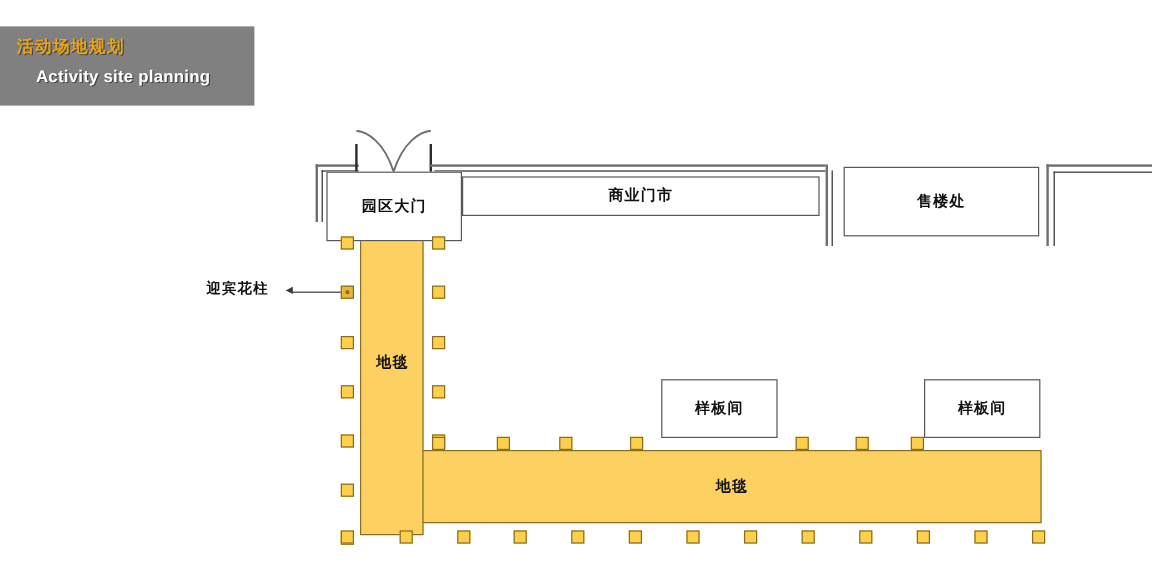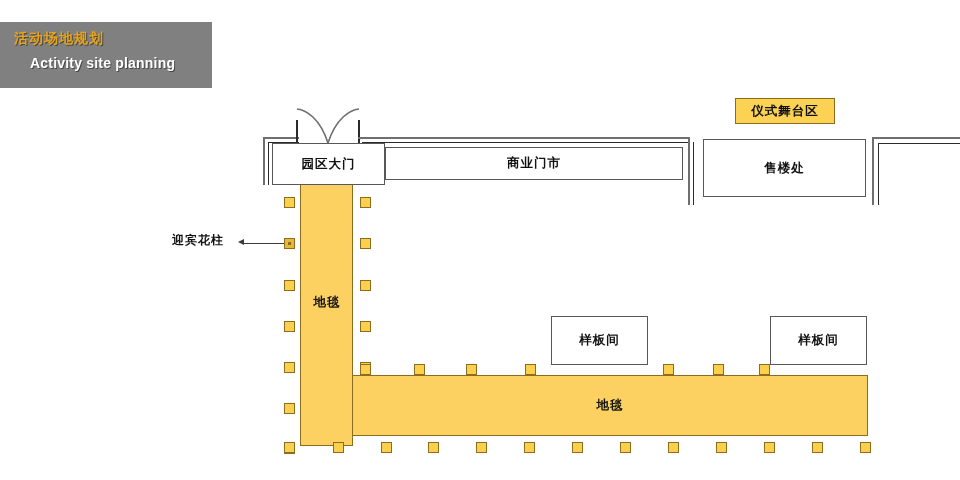--- a/index.html
+++ b/index.html
@@ -122,43 +122,40 @@
     <path d="M1,1 C10,2 24,10 32,35 C40,10 54,2 63,1" fill="none" stroke="#6f6f72" stroke-width="1.6"></path>
   </svg>
 
   <div class="carpet" style="left:300px;top:183px;width:53px;height:263px;"></div>
   <div class="carpet-v-label">地毯</div>
 
   <div class="carpet" style="left:352px;top:375px;width:516px;height:61px;">
     <span>地毯</span>
   </div>
 
-  <div class="room" style="left:272px;top:143px;width:113px;height:42px;">
+  <div class="room" style="left:272px;top:143px;width:113px;height:58px;">
     <span>园区大门</span>
   </div>
 
   <div class="room" style="left:703px;top:139px;width:163px;height:58px;">
     <span>售楼处</span>
   </div>
 
   <div class="room" style="left:385px;top:147px;width:298px;height:33px;">
     <span>商业门市</span>
   </div>
 
   <div class="room" style="left:551px;top:316px;width:97px;height:49px;">
     <span>样板间</span>
   </div>
 
   <div class="room" style="left:770px;top:316px;width:97px;height:49px;">
     <span>样板间</span>
   </div>
 
-  <div class="tag-stage">
-    <span>仪式舞台区</span>
-  </div>
 
   <div class="callout-text">迎宾花柱</div>
   <div class="callout-arrow"></div>
   <div class="callout-line"></div>
 
   <div id="columns">
       <div class="fcol" style="left: 284px; top: 197px;"></div>
       <div class="fcol" style="left: 284px; top: 238px; background: rgb(232, 182, 58);">
         <div style="position: absolute; left: 3px; top: 3px; width: 3px; height: 3px; background: rgb(138, 109, 31);"></div>
       </div>

